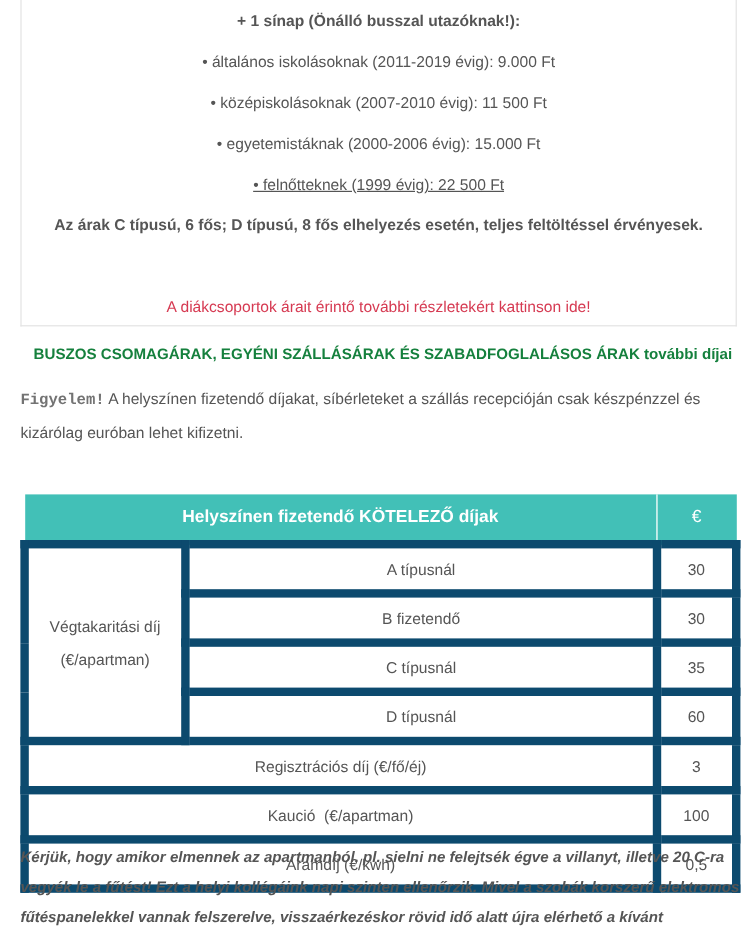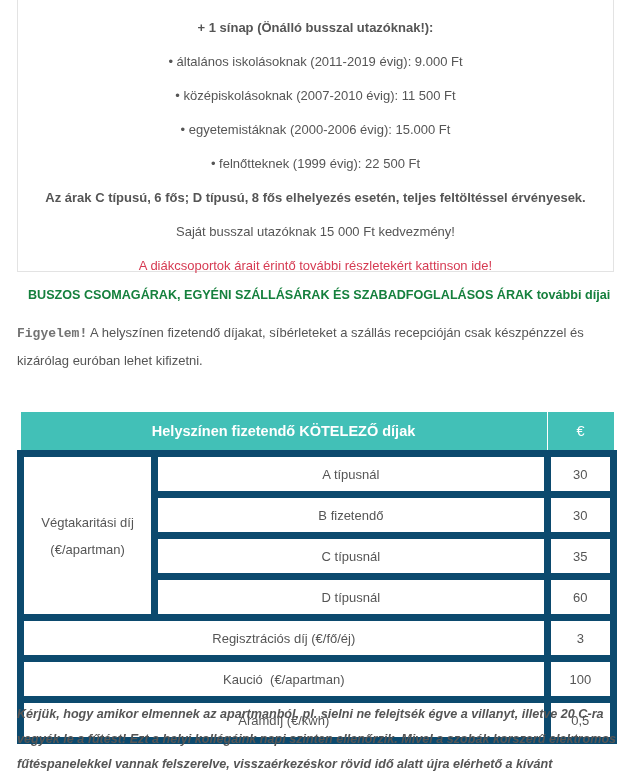--- a/index.html
+++ b/index.html
@@ -4,21 +4,21 @@
   <style>
     html, body { margin: 0; padding: 0; background: #ffffff; }
     body {
       width: 628px; height: 781px; overflow: hidden; position: relative;
       font-family: "Liberation Sans", sans-serif; color: #555555; font-size: 13px;
     }
     .box {
       position: absolute; left: 17px; top: -2px; width: 597px; height: 274px;
       border: 1px solid #e3e3e3; border-top: none; box-sizing: border-box;
     }
-    .box p { margin: 18px; position: absolute; left: 0; right: 0; text-align: center; font-size: 13px; line-height: 18px; }
+    .box p { margin: 8px; position: absolute; left: 0; right: 0; text-align: center; font-size: 13px; line-height: 18px; }
     .bold { font-weight: bold; }
     .red { color: #d63a52; cursor: pointer; }
     .heading { position: absolute; left: 28px; top: 288px; font-size: 12.6px; font-weight: bold; color: #15803d; margin: 0; }
     .heading .norm { font-weight: bold; }
     .note { position: absolute; left: 17px; top: 319px; width: 600px; font-size: 13px; line-height: 27px; color: #555; margin: 0; }
     .note b { color: #737373; font-family: Liberation Mono, monospace; }
     table.fees {
       position: absolute; left: 17px; top: 412px; width: 600px;
       border-collapse: collapse; font-size: 13px; color: #555;
     }
@@ -37,23 +37,22 @@
     }
   </style>
 </head>
 <body>
 
 <div class="box">
   <p class="bold" style="top:3px;">+ 1 sínap (Önálló busszal utazóknak!):</p>
   <p style="top:37px;">• általános iskolásoknak (2011-2019 évig): 9.000 Ft</p>
   <p style="top:71px;">• középiskolásoknak (2007-2010 évig): 11 500 Ft</p>
   <p style="top:105px;">• egyetemistáknak (2000-2006 évig): 15.000 Ft</p>
-  <p style="top:139px;">• felnőtteknek (1999 évig): 22 500 Ft</p>
+  <p style="top:139px;text-decoration:underline;">• felnőtteknek (1999 évig): 22 500 Ft</p>
   <p class="bold" style="top:173px;">Az árak C típusú, 6 fős; D típusú, 8 fős elhelyezés esetén, teljes feltöltéssel érvényesek.</p>
-  <p style="top:207px;">Saját busszal utazóknak 15 000 Ft kedvezmény!</p>
   <p class="red" style="top:241px;">A diákcsoportok árait érintő további részletekért kattinson ide!</p>
 </div>
 
 <p class="heading">
   <span>BUSZOS CSOMAGÁRAK, EGYÉNI SZÁLLÁSÁRAK ÉS SZABADFOGLALÁSOS ÁRAK</span><span class="norm"> további díjai</span>
 </p>
 
 <p class="note">
   <b>Figyelem!</b><span> A helyszínen fizetendő díjakat, síbérleteket a szállás recepcióján csak készpénzzel és kizárólag euróban lehet kifizetni.</span>
 </p>

